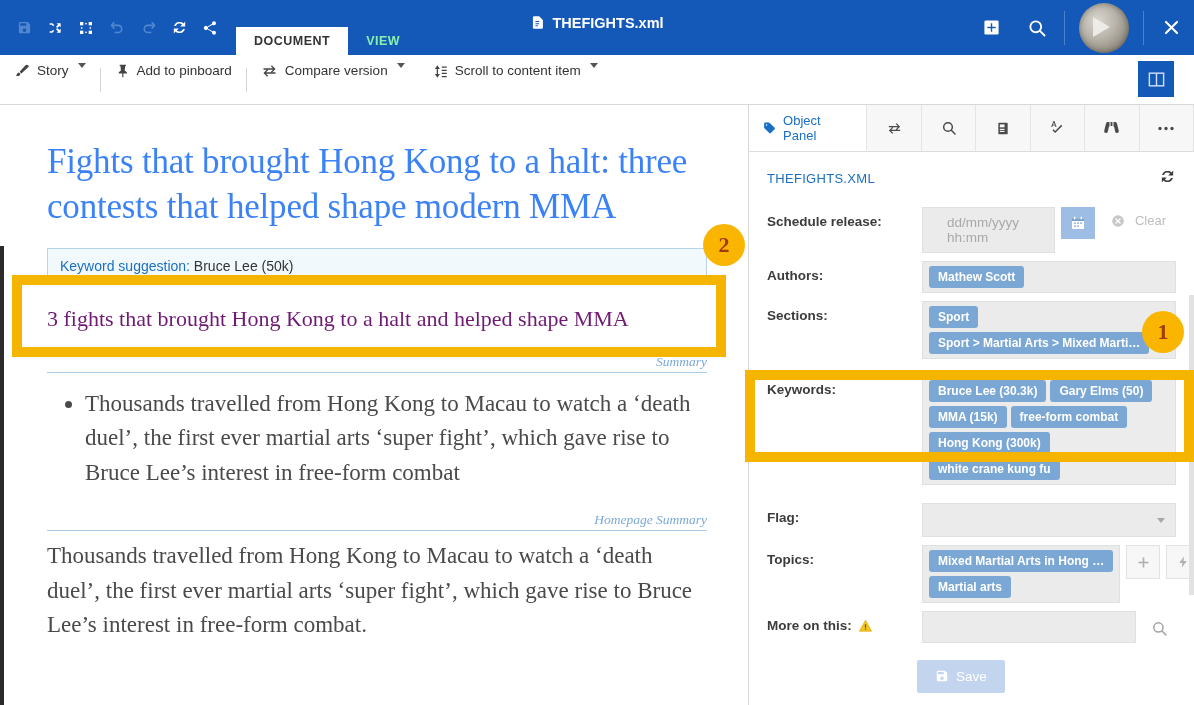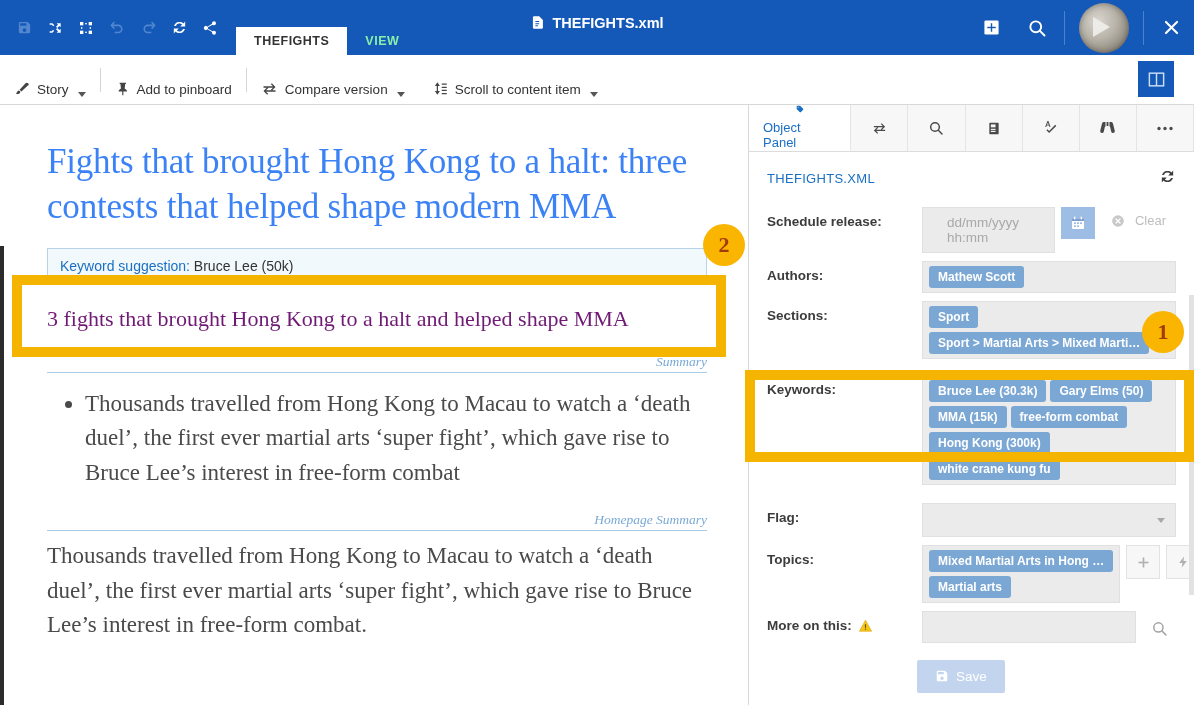--- a/index.html
+++ b/index.html
@@ -29,21 +29,21 @@
             background:
               radial-gradient(circle at 38% 36%, #d9d6cf 0%, #b9b4aa 40%, #8e887c 75%, #76716a 100%);
             position:relative; overflow:hidden; cursor:pointer; box-shadow:inset 0 0 6px rgba(0,0,0,.35); }
   .avatar:after { content:""; position:absolute; left:14px; top:14px;
             border-left:17px solid #efeeea; border-top:10px solid transparent;
             border-bottom:10px solid transparent; opacity:.92; }
 
   
   .toolbar2 { position:absolute; left:0; top:55px; width:1194px; height:50px;
               background:#fff; border-bottom:1px solid #d8d8d8; display:flex; align-items:center; }
-  .t2item { display:flex; align-items:flex-end; gap:7px; font-size:13.5px; color:#333;
+  .t2item { display:flex; align-items:flex-start; gap:7px; font-size:13.5px; color:#333;
             padding:0 14px; height:34px; cursor:pointer; }
   .t2sep { width:1px; height:24px; background:#d5d5d5; }
   .caret { width:0; height:0; border-left:4.5px solid transparent; border-right:4.5px solid transparent;
            border-top:5px solid #555; margin-left:2px; }
   .split-btn { position:absolute; right:20px; top:61px; width:36px; height:36px; background:#1459b8;
                display:flex; align-items:center; justify-content:center; cursor:pointer; }
 
   
   .doc { position:absolute; left:0; top:106px; width:748px; height:599px; background:#fff;
          overflow:hidden; }
@@ -63,21 +63,21 @@
                color:#4a4a4a; line-height:1.5; }
   ul.summary li { margin-left:14px; }
   .body-par { font-family:"Liberation Serif", serif; font-size:23px; color:#4a4a4a;
               line-height:1.5; margin-top:8px; }
 
   
   .panel { position:absolute; left:748px; top:105px; width:446px; height:600px;
            background:#fff; border-left:1px solid #d8d8d8; }
   .ptabs { display:flex; height:47px; border-bottom:1px solid #dcdcdc; }
   .ptab { display:flex; align-items:center; justify-content:center; gap:7px;
-          border-right:1px solid #e4e4e4; background:#f7f7f7; cursor:pointer; color:#4a4a4a;flex-direction:column; }
+          border-right:1px solid #e4e4e4; background:#f7f7f7; cursor:pointer; color:#4a4a4a; }
   .ptab.active { background:#fff; color:#1a6fc4; border-bottom:1px solid #fff;
                  padding:0 14px; font-size:13px; }
   .ptab.ico { width:58px; }
   .pfile { display:flex; align-items:center; justify-content:space-between;
            padding:16px 18px 10px 18px; }
   .pfile-name { font-size:13px; color:#1a6fc4; letter-spacing:.3px; cursor:pointer; }
   .form { padding:4px 0 0 0; }
   .frow { display:flex; align-items:flex-start; padding:4px 18px; min-height:32px; }
   .flabel { width:155px; flex:0 0 155px; font-size:13.5px; font-weight:bold; color:#3c3c3c;
             padding-top:7px; display:flex; align-items:center; gap:6px; }
@@ -153,21 +153,21 @@
         </svg>
     </div>
     <div class="tb-ico">
       <svg width="16" height="16" viewBox="0 0 24 24" fill="currentColor">
           <path d="M18 16.1c-.8 0-1.5.3-2 .8L8.9 13c.1-.3.1-.6.1-1s0-.7-.1-1l7-4c.5.5 1.3.9 2.1.9a3 3 0 1 0-3-3c0 .3 0 .6.1.9L8 10a3 3 0 1 0 0 4l7.1 4.1c0 .3-.1.5-.1.8a3 3 0 1 0 3-2.8z"></path>
         </svg>
     </div>
   </div>
 
   <div class="tabs">
-    <div class="tab active">THEFIGHTS</div>
+    <div class="tab active">DOCUMENT</div>
     <div class="tab">VIEW</div>
   </div>
 
   <div class="doc-title">
     <svg width="15" height="17" viewBox="0 0 24 24" fill="#fff">
         <path d="M14 2H6a2 2 0 0 0-2 2v16a2 2 0 0 0 2 2h12a2 2 0 0 0 2-2V8l-6-6zM8 13h6v1.6H8V13zm0-3.5h6v1.6H8V9.5zm0 7h4V18H8v-1.5z"></path>
       </svg>
     <span>THEFIGHTS.xml</span>
   </div>
 

